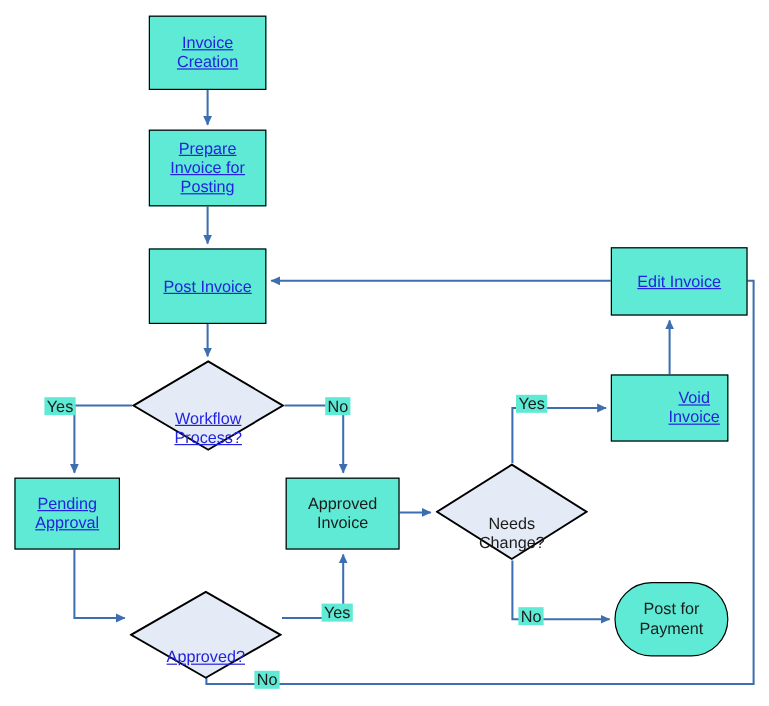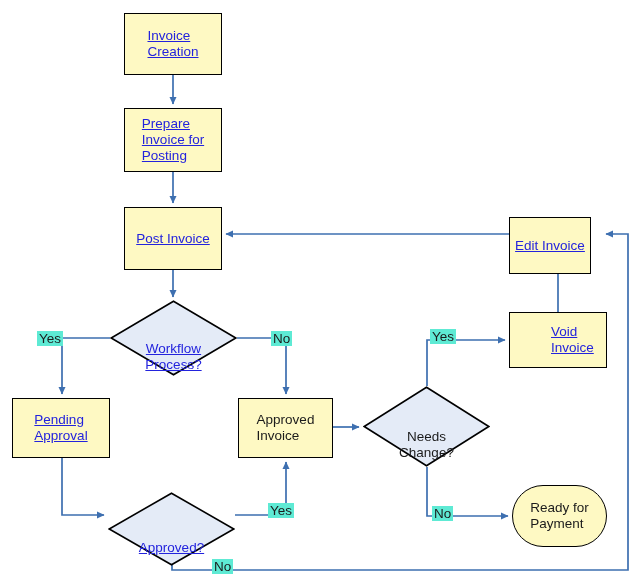--- a/index.html
+++ b/index.html
@@ -21,25 +21,26 @@
     position: absolute;
     left: 0;
     top: 0;
     width: 641px;
     height: 588px;
     pointer-events: none;
   }
   .node {
     position: absolute;
     box-sizing: border-box;
-    background: #fef9c3;
+    background: #5eead4;
     border: 1.6px solid #000000;
     display: flex;
     align-items: center;
     justify-content: center;
+    text-align: center;
     font-size: 13.5px;
     line-height: 16px;
     color: #1b1b1b;
   }
   .node .lbl {
     display: block;
     white-space: pre-line;
   }
   .link .lbl {
     color: #2323dd;
@@ -140,21 +141,21 @@
   </div>
 
   <div class="diamond-wrap link" style="left:110px; top:300px; width:127px; height:76px;">
     <svg class="dshape" width="127" height="76" viewBox="0 0 127 76">
       <polygon points="63.5,1.2 125.8,38 63.5,74.8 1.2,38" fill="#e4ebf7" stroke="#000000" stroke-width="1.6"></polygon>
     </svg>
     <span class="dtext">Workflow
 Process?</span>
   </div>
 
-  <div class="node link" style="left:12px; top:398px; width:98px; height:60px;">
+  <div class="node link" style="left:12px; top:398px; width:88px; height:60px;">
     <span class="lbl">Pending
 Approval</span>
   </div>
 
   <div class="diamond-wrap link" style="left:108px; top:492px; width:127px; height:74px;">
     <svg class="dshape" width="127" height="74" viewBox="0 0 127 74">
       <polygon points="63.5,1.2 125.8,37 63.5,72.8 1.2,37" fill="#e4ebf7" stroke="#000000" stroke-width="1.6"></polygon>
     </svg>
     <span class="dtext">Approved?</span>
   </div>
@@ -169,26 +170,26 @@
       <polygon points="63.5,1.2 125.8,40.5 63.5,79.8 1.2,40.5" fill="#e4ebf7" stroke="#000000" stroke-width="1.6"></polygon>
     </svg>
     <span class="dtext">Needs
 Change?</span>
   </div>
 
   <div class="node link" style="left:509px; top:312px; width:98px; height:56px;padding-left:41px;">
     <span class="lbl">Void Invoice</span>
   </div>
 
-  <div class="node link" style="left:509px; top:217px; width:82px; height:57px;">
+  <div class="node link" style="left:509px; top:206px; width:114px; height:57px;">
     <span class="lbl">Edit Invoice</span>
   </div>
 
   <div class="node terminal" style="left:512px; top:485px; width:95px; height:62px;">
-    <span class="lbl">Ready for
+    <span class="lbl">Post for
 Payment</span>
   </div>
 
   <span class="edge-label" style="left:37px; top:331px;">Yes</span>
   <span class="edge-label" style="left:271px; top:331px;">No</span>
   <span class="edge-label" style="left:268px; top:503px;">Yes</span>
   <span class="edge-label" style="left:212px; top:559px;">No</span>
   <span class="edge-label" style="left:430px; top:329px;">Yes</span>
   <span class="edge-label" style="left:432px; top:506px;">No</span>
 

